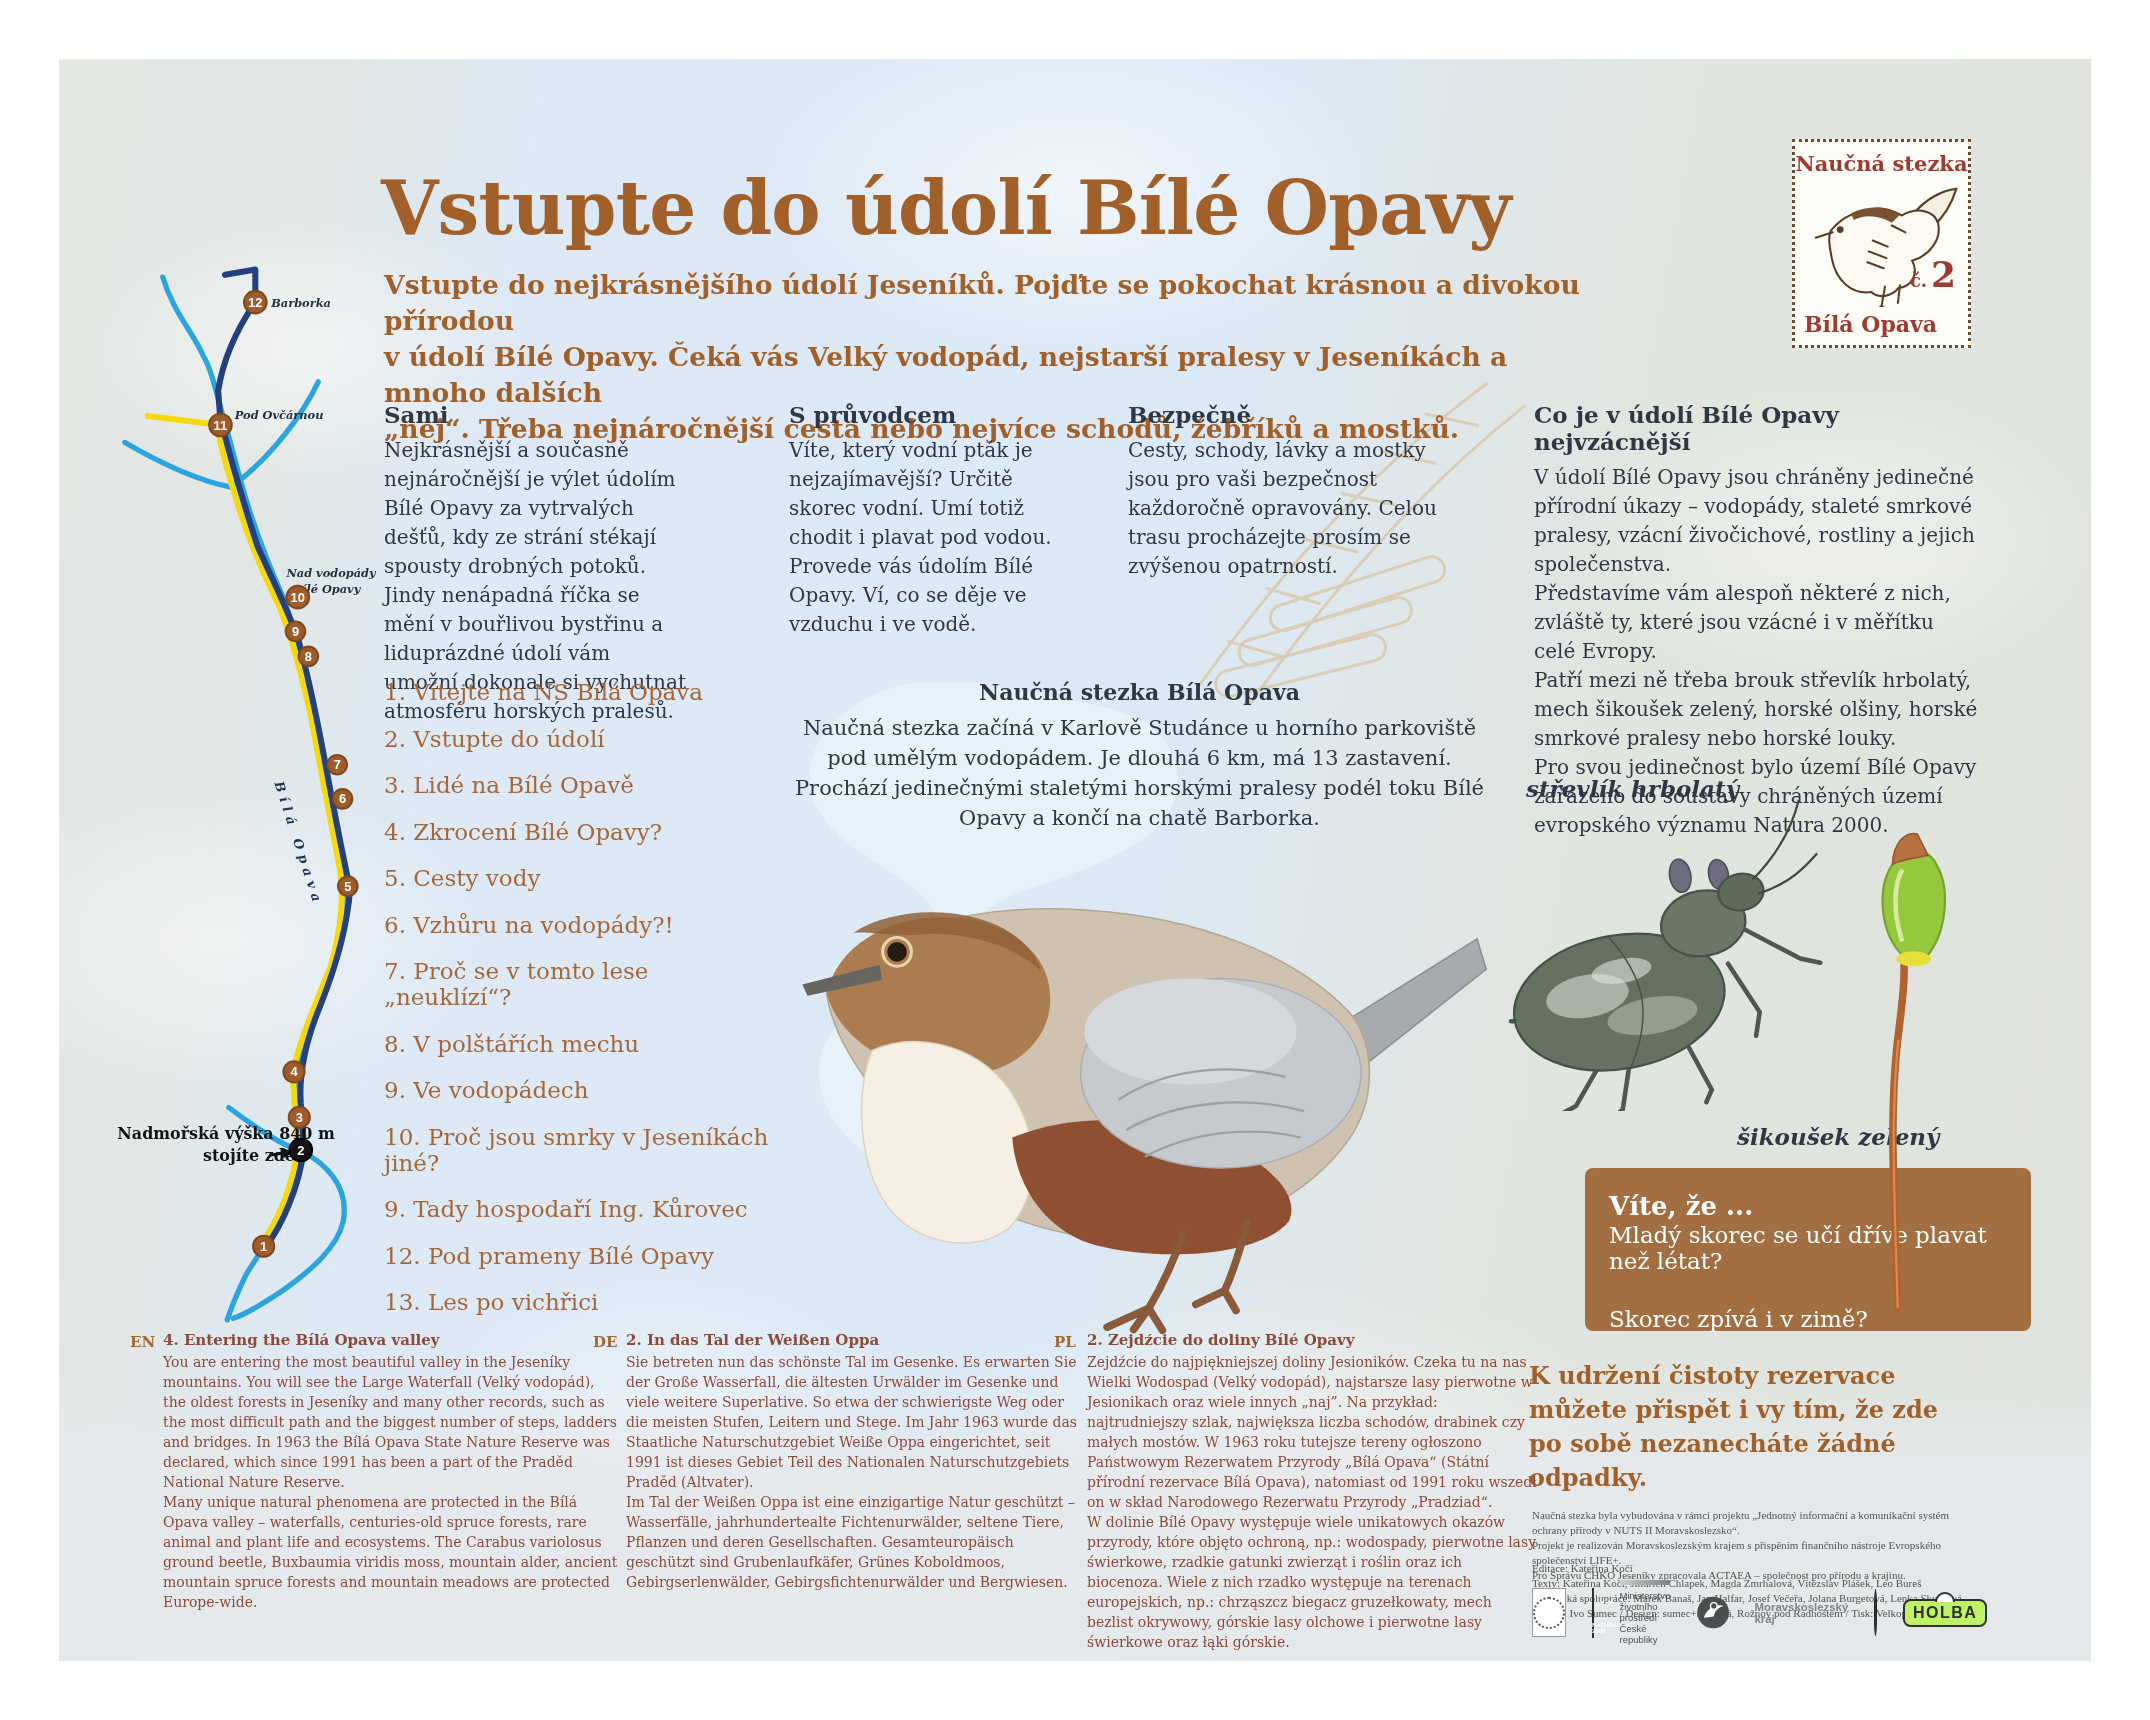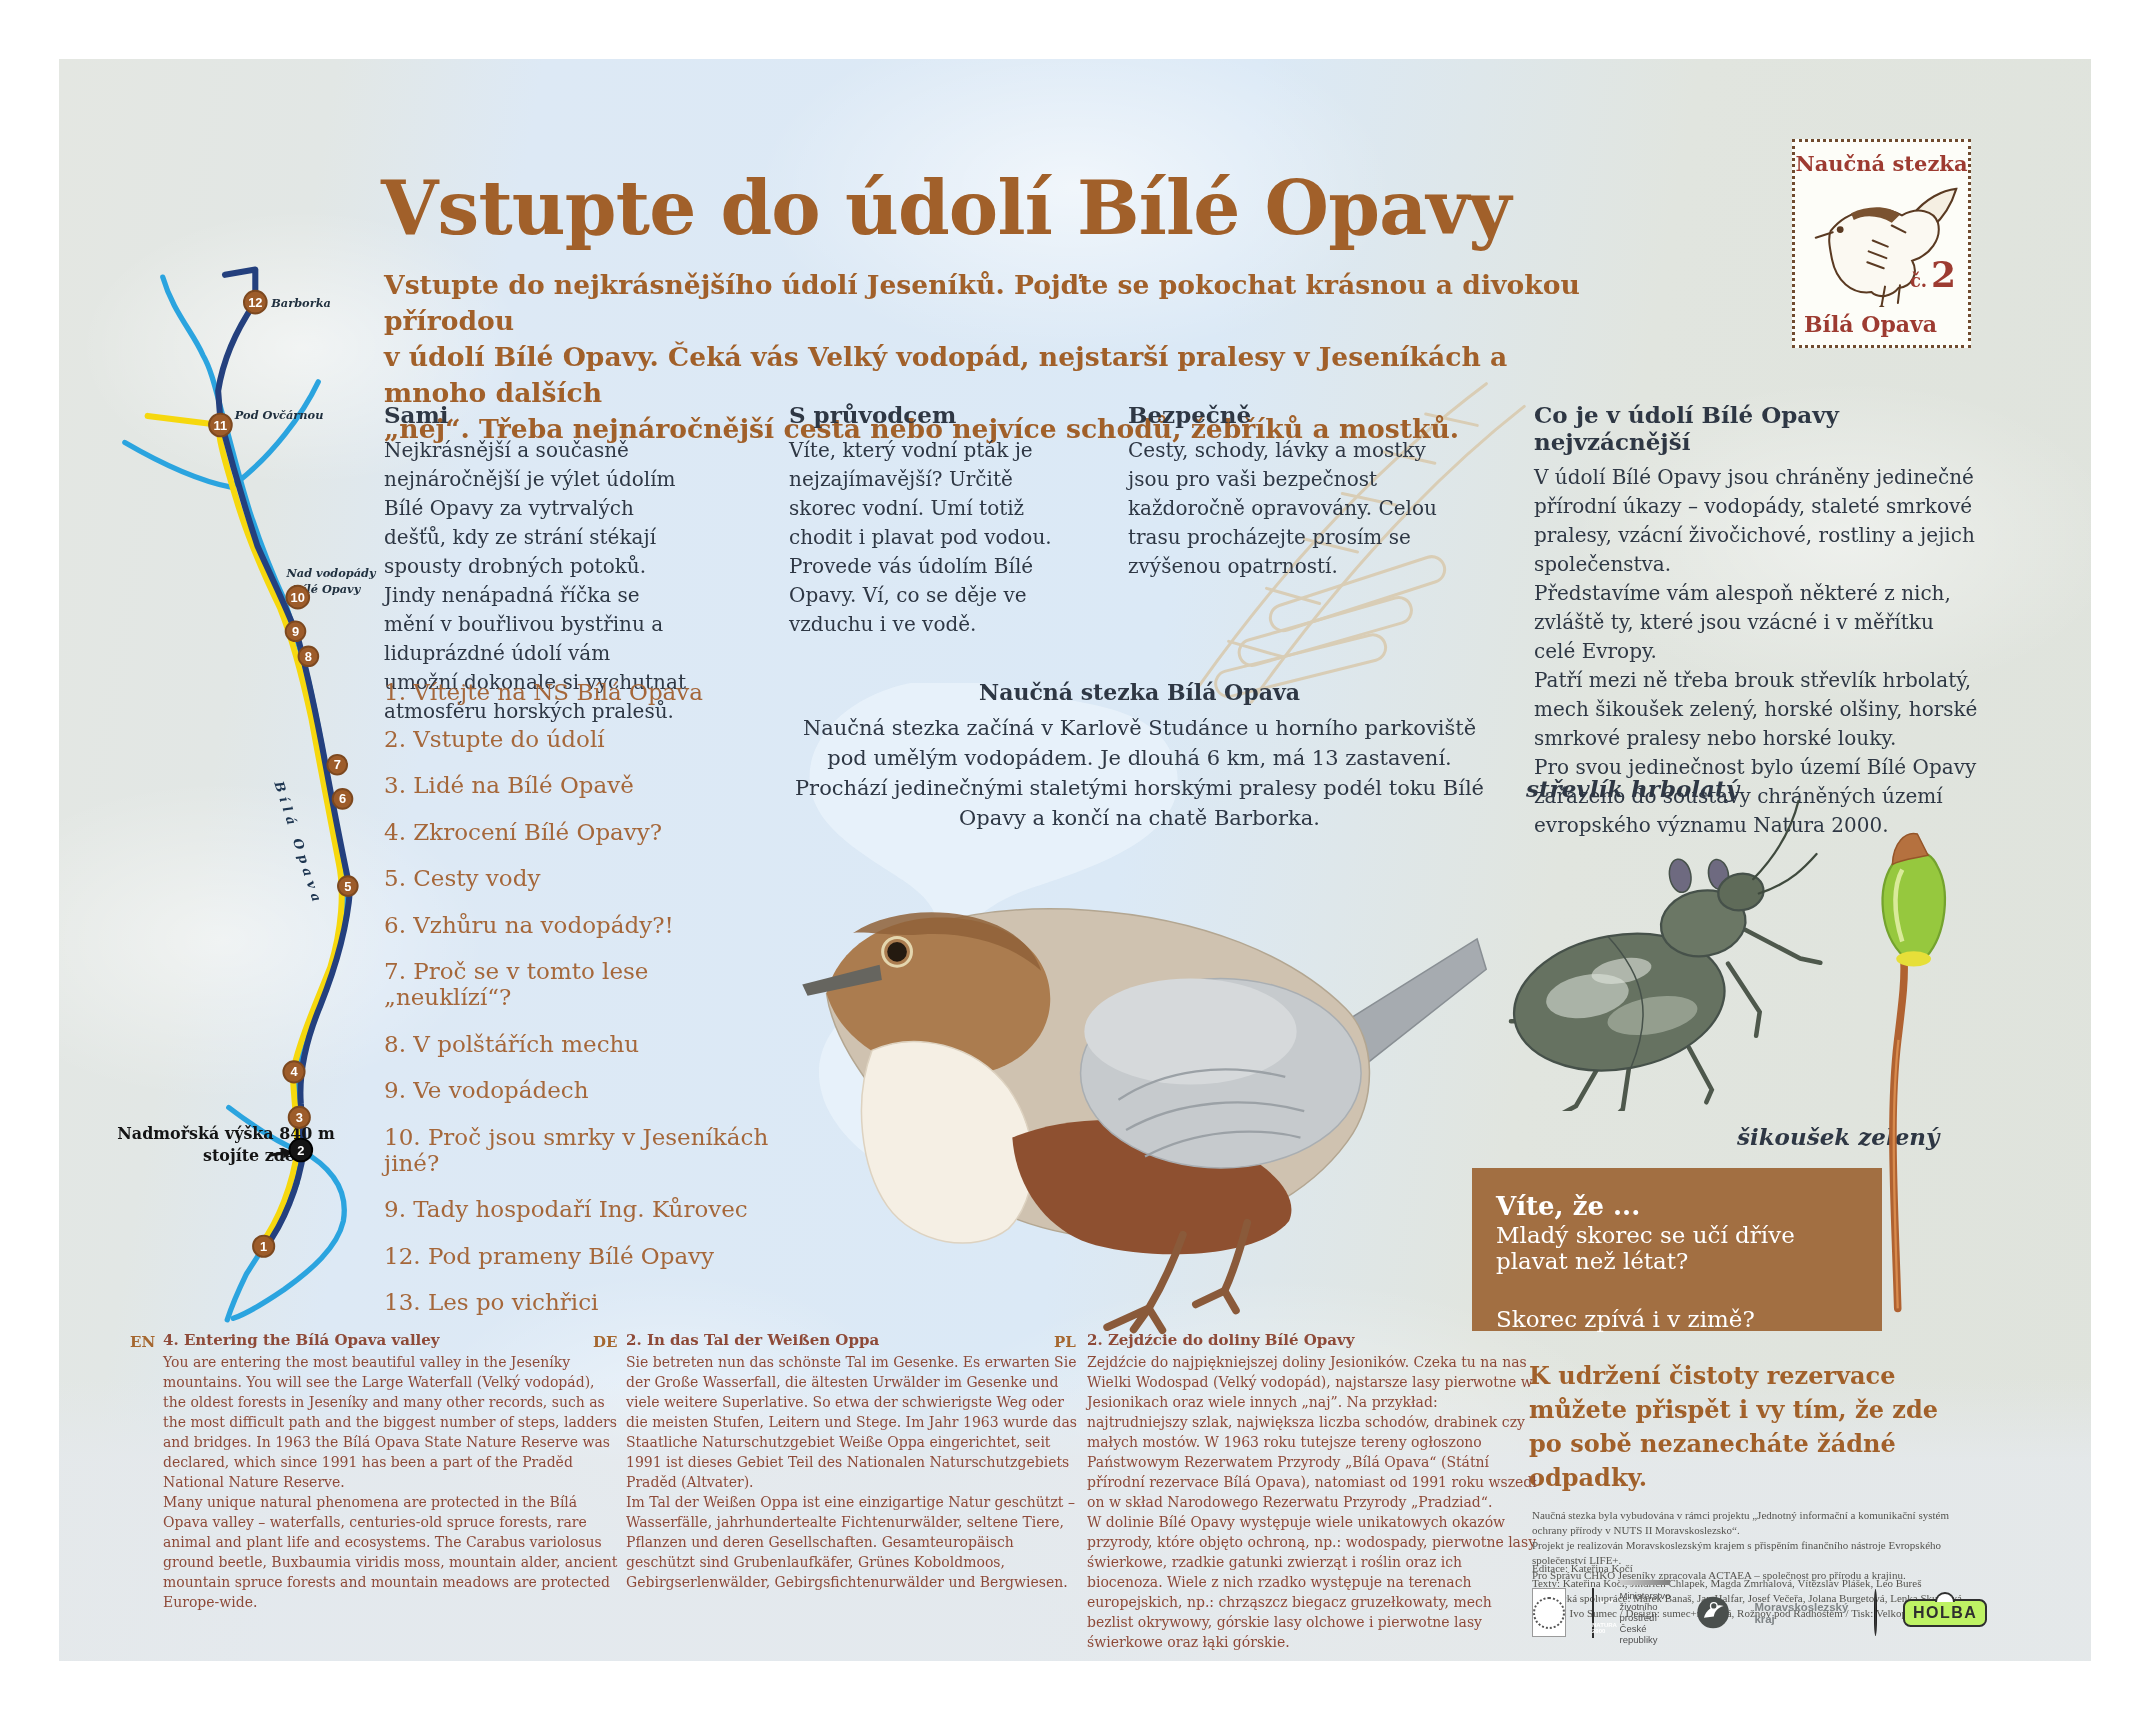--- a/index.html
+++ b/index.html
@@ -305,21 +305,21 @@
       <path d="M112,655 C108,520 102,400 113,300" fill="none" stroke="#d88b4d" stroke-width="3"></path>
       <path d="M120,190 C88,160 84,100 105,68 C120,46 152,44 164,70 C182,102 176,160 150,190
                C140,201 128,200 120,190 Z" fill="#96c83e" stroke="#74a32e" stroke-width="3"></path>
       <path d="M118,170 C105,130 107,95 118,75" fill="none" stroke="#d9ea9a" stroke-width="6"></path>
       <path d="M105,68 C106,40 122,24 138,28 L152,56 C136,60 118,61 105,68 Z" fill="#b5713f" stroke="#955529" stroke-width="2"></path>
       <ellipse cx="133" cy="193" rx="23" ry="10" fill="#e6df39"></ellipse>
     </g>
   </svg>
   <div class="abs species-label" style="left:1737px; top:1123px;">šikoušek zelený</div>
 
-  <div class="abs know-box" style="left:1472px; top:1168px; width:410px; height:163px;">
+  <div class="abs know-box" style="left:1585px; top:1168px; width:446px; height:163px;border-radius:8px;">
     <div class="kb-head">Víte, že ...</div>
     <div class="kb-line" style="margin-top:1px;">Mladý skorec se učí dříve plavat než létat?</div>
     <div class="kb-line" style="margin-top:32px;">Skorec zpívá i v zimě?</div>
   </div>
 
   <div class="abs clean-note" style="left:1529px; top:1359px; width:440px;">K udržení čistoty rezervace můžete přispět i vy tím, že zde po sobě nezanecháte žádné odpadky.</div>
 
   <div class="abs lang-tag" style="left:130px; top:1333px;">EN</div>
   <div class="abs" style="left:163px; top:1331px; width:455px;">
     <div class="tr-head">4. Entering the Bílá Opava valley</div>

